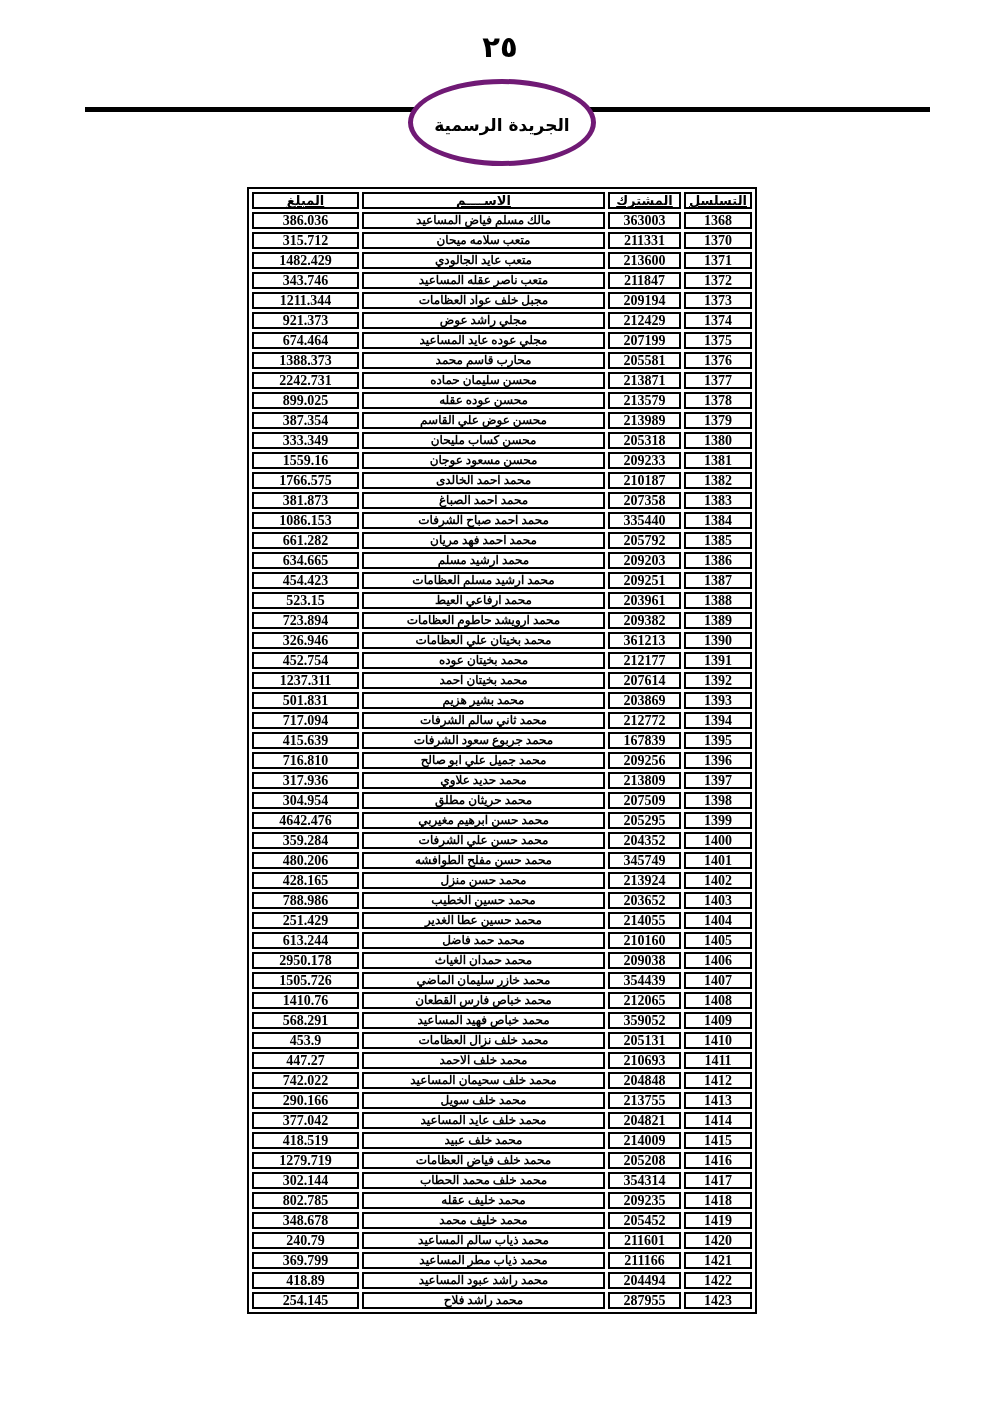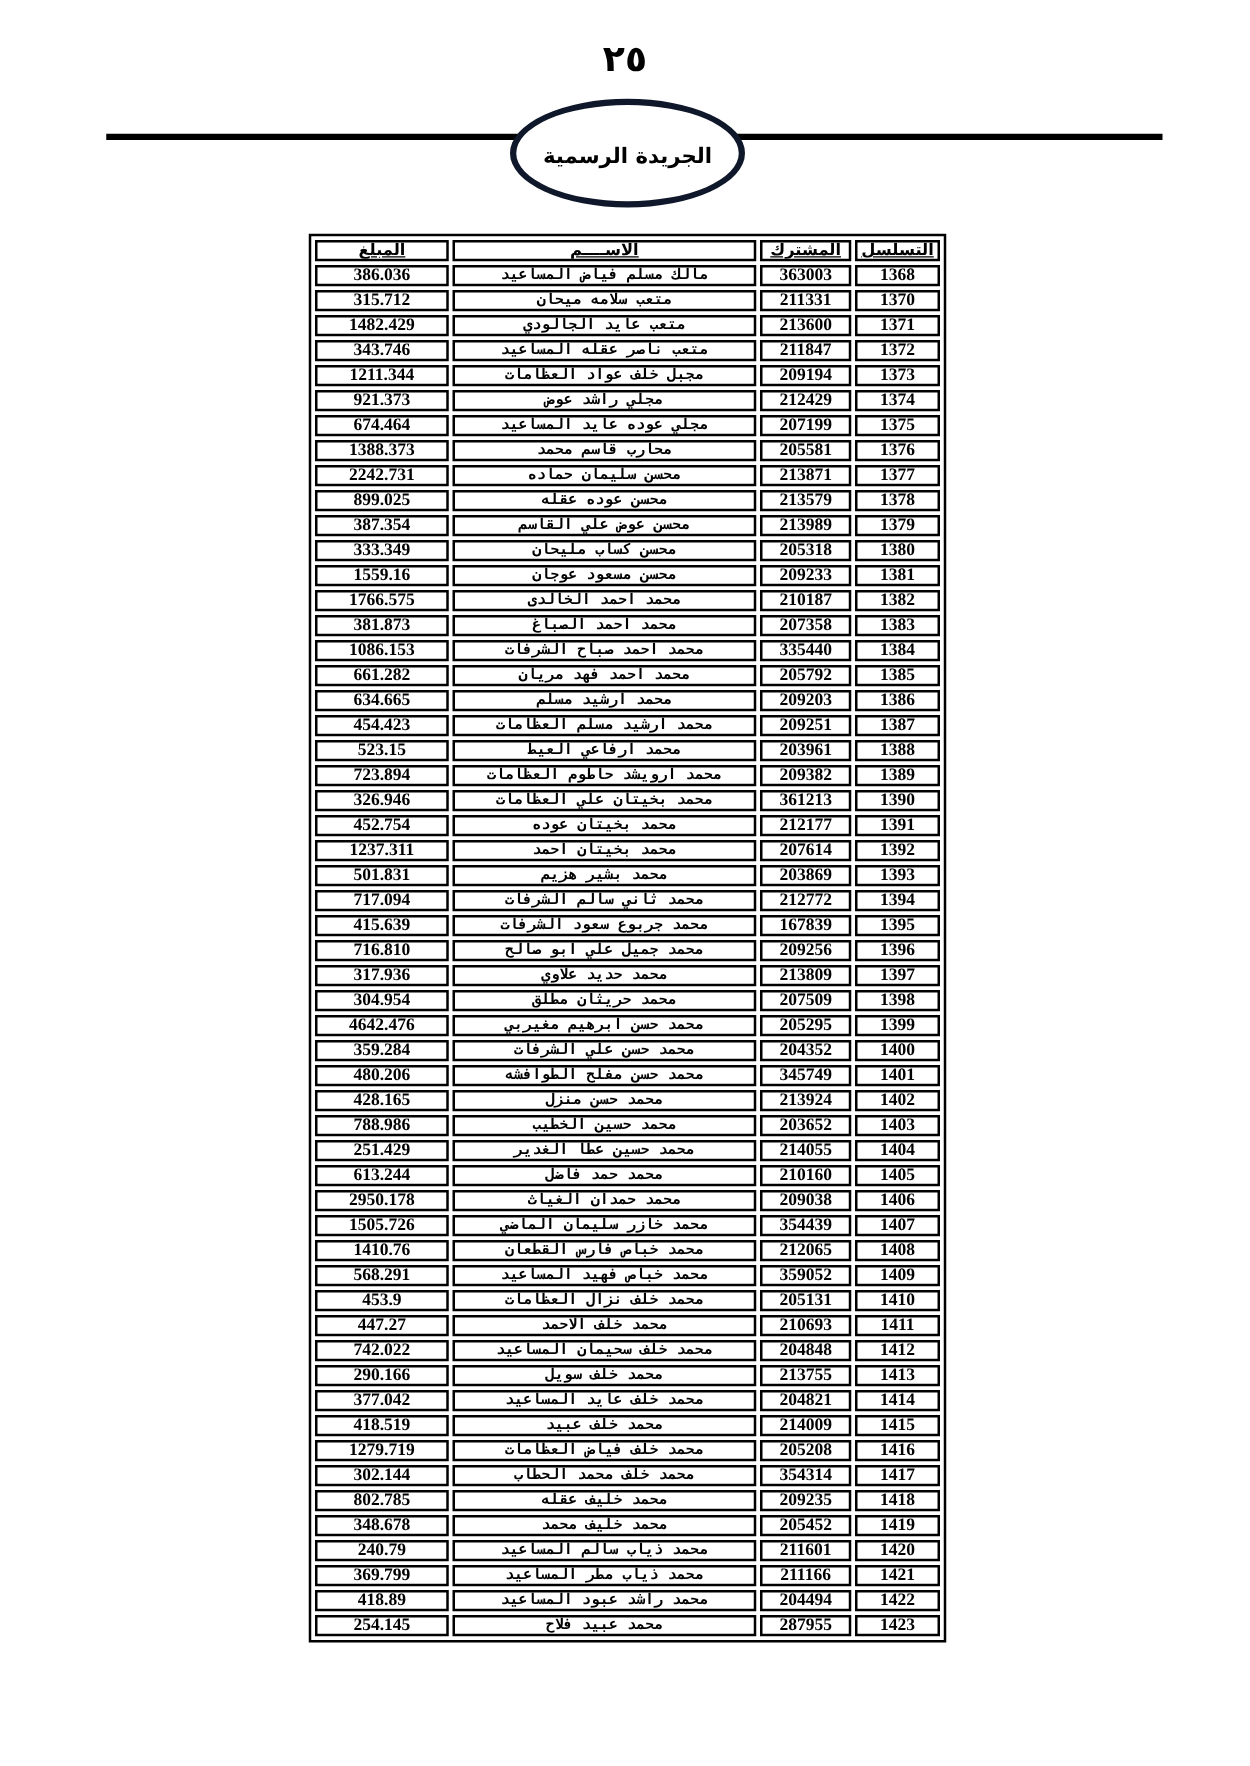--- a/index.html
+++ b/index.html
@@ -29,21 +29,21 @@
     width: 845px; height: 5px;
     background: #000;
     z-index: 1;
   }
 
   .banner-ellipse {
     position: absolute;
     top: 79px; left: 408px;
     width: 178px; height: 77px;
     background: #fff;
-    border: 5px solid #0f172a;
+    border: 5px solid #701a75;
     border-radius: 50%;
     z-index: 2;
     display: flex;
     align-items: center;
     justify-content: center;
   }
   .banner-title {
     font-size: 17px;
     font-weight: bold;
     direction: rtl;
@@ -89,21 +89,21 @@
     font-family: "DejaVu Sans", sans-serif;
     text-decoration: underline;
   }
   td.cell-num {
     font-family: "Liberation Serif", "DejaVu Serif", serif;
     font-size: 14px;
     line-height: 13px;
     direction: ltr;
   }
   td.cell-name {
-    font-family: Liberation Mono, monospace;
+    font-family: Liberation Serif, serif;
     font-size: 12px;
     line-height: 13px;
   }
 </style>
 </head>
 <body>
 
 <div class="page">
 
   <div class="page-number">٢٥</div>
@@ -451,20 +451,20 @@
           </tr>
           <tr>
             <td class="cell-num">1422</td>
             <td class="cell-num">204494</td>
             <td class="cell-name">محمد راشد عبود المساعيد</td>
             <td class="cell-num">418.89</td>
           </tr>
           <tr>
             <td class="cell-num">1423</td>
             <td class="cell-num">287955</td>
-            <td class="cell-name">محمد عبيد فلاح</td>
+            <td class="cell-name">محمد راشد فلاح</td>
             <td class="cell-num">254.145</td>
           </tr>
         </tbody>
     </table>
   </div>
 
 </div>
 
 </body></html>

